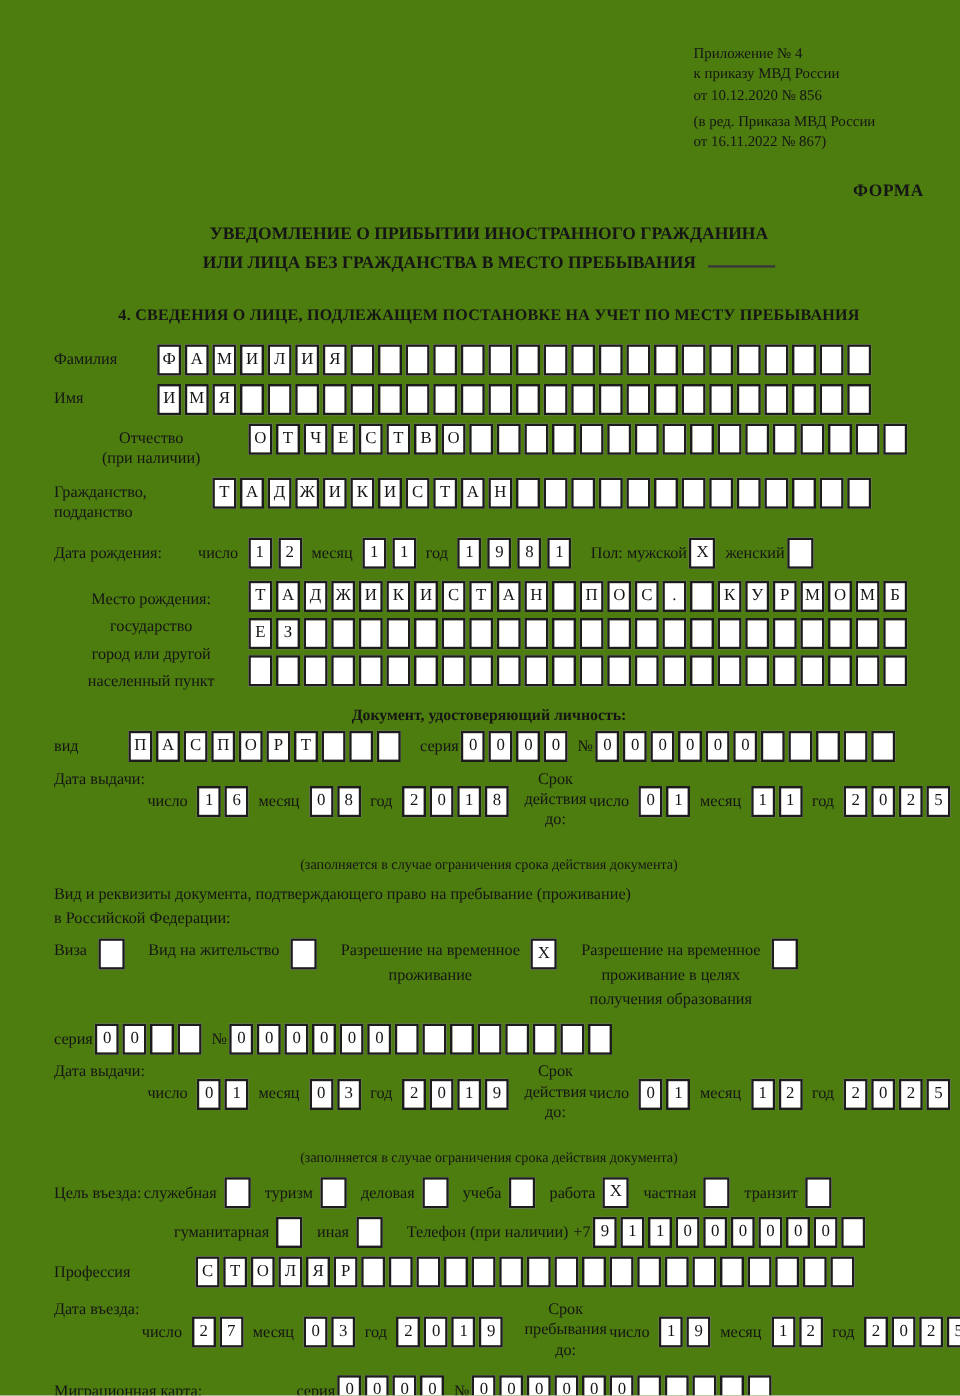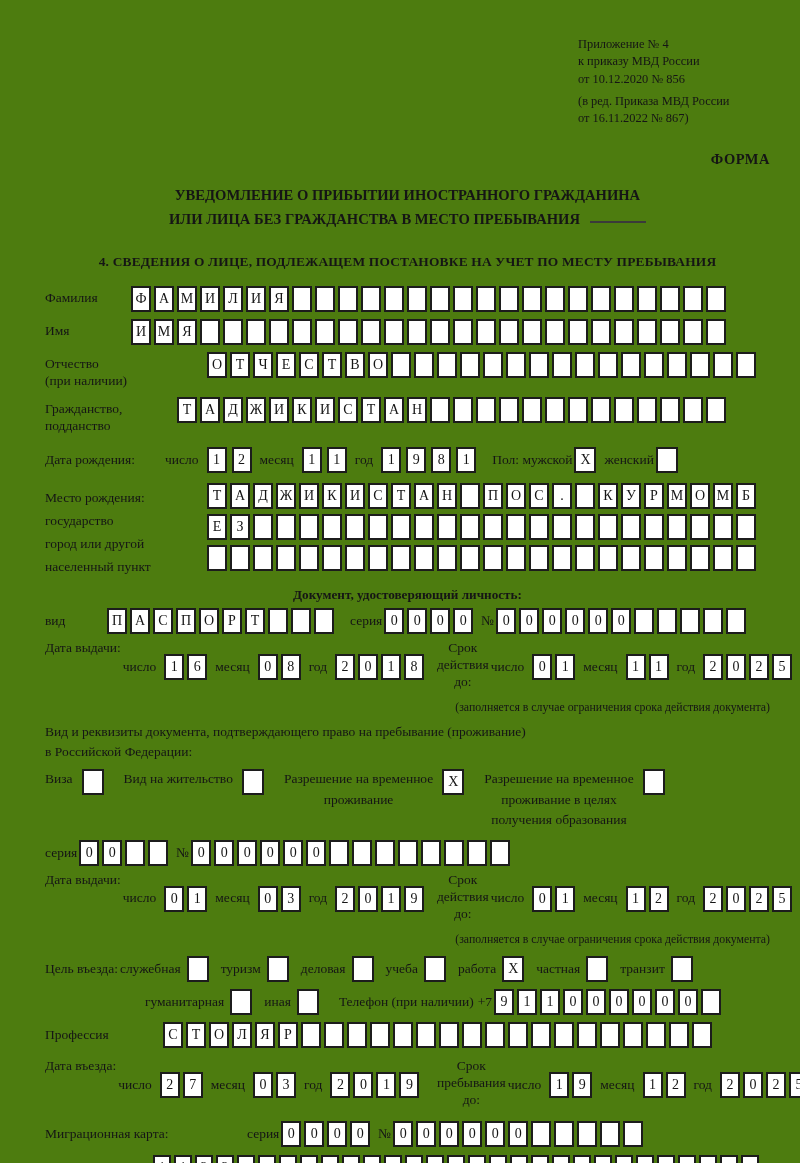--- a/index.html
+++ b/index.html
@@ -14,21 +14,21 @@
   .prelines{white-space:pre-line;}
   .appendix{margin-left:auto;width:192px;font-size:12.4px;line-height:1.4;}
   .appendix .edition{margin-top:5px;}
   .forma{text-align:right;font-weight:bold;font-size:14.5px;margin-top:22px;letter-spacing:.5px;}
   .title{text-align:center;font-weight:bold;font-size:14.6px;margin-top:16px;line-height:1.55;}
   .uline{display:inline-block;width:56px;border-bottom:2px solid #3a3a3a;margin-left:10px;height:1em;vertical-align:baseline;}
   .sec1{text-align:center;font-weight:bold;font-size:13.4px;margin-top:24px;letter-spacing:.2px;}
   .frow{display:flex;align-items:flex-start;margin-top:7px;}
   .ai-center{align-items:center;}
   .flabel{flex:none;padding-top:4px;}
-  .w85{width:86px;}.w110{width:118px;}.w130{width:132px;}.w160{width:162px;}.w60{width:62px;}
+  .w85{width:86px;}.w110{width:118px;}.w130{width:132px;}.w160{width:162px;text-align:center;}.w60{width:62px;}
   .boxes{display:inline-flex;gap:3px;flex:none;}
   .boxcol{display:flex;flex-direction:column;gap:5px;}
   .cell{
     width:20px;height:26px;box-sizing:border-box;flex:none;
     border:2px solid #1c1c1c;background:#fff;
     display:inline-flex;align-items:center;justify-content:center;
     font-size:14px;line-height:1;
   }
   .cb{width:22px;}
   .dgroup{display:inline-flex;align-items:center;gap:6px;}
@@ -36,21 +36,21 @@
   .dlab{flex:none;padding:0 2px;}
   .ml14{margin-left:14px;}
   .ml6{margin-left:6px;}
   .center-bold{text-align:center;font-weight:bold;font-size:13.2px;margin-top:8px;}
   .datecols{display:flex;margin-top:6px;}
   .datecol{display:flex;flex-direction:row;}
   .datecol .dhead{text-align:center;margin-bottom:3px;}
   .datecol.left{width:392px;}
   .datecol.right{width:330px;}
   .dgrow{display:flex;align-items:center;gap:6px;}
-  .note{font-size:11.8px;text-align:right;margin-top:6px;}
+  .note{font-size:11.8px;text-align:center;margin-top:18px;}
   .para{margin-top:9px;}
   .ckrow{display:flex;gap:20px;margin-top:8px;align-items:flex-start;}
   .ckrow .ckitem{display:inline-flex;gap:9px;align-items:flex-start;}
   .ckrow .cklabel{white-space:pre-line;text-align:center;line-height:1.5;}
   .ckinline{display:inline-flex;align-items:flex-end;gap:8px;flex-wrap:nowrap;}
   .ckinline .ckitem{display:inline-flex;align-items:center;gap:6px;margin-right:4px;}
   .indent{margin-left:100px;}
   .small-cells .cell{width:18px;height:25px;}
 </style>
 </head>

